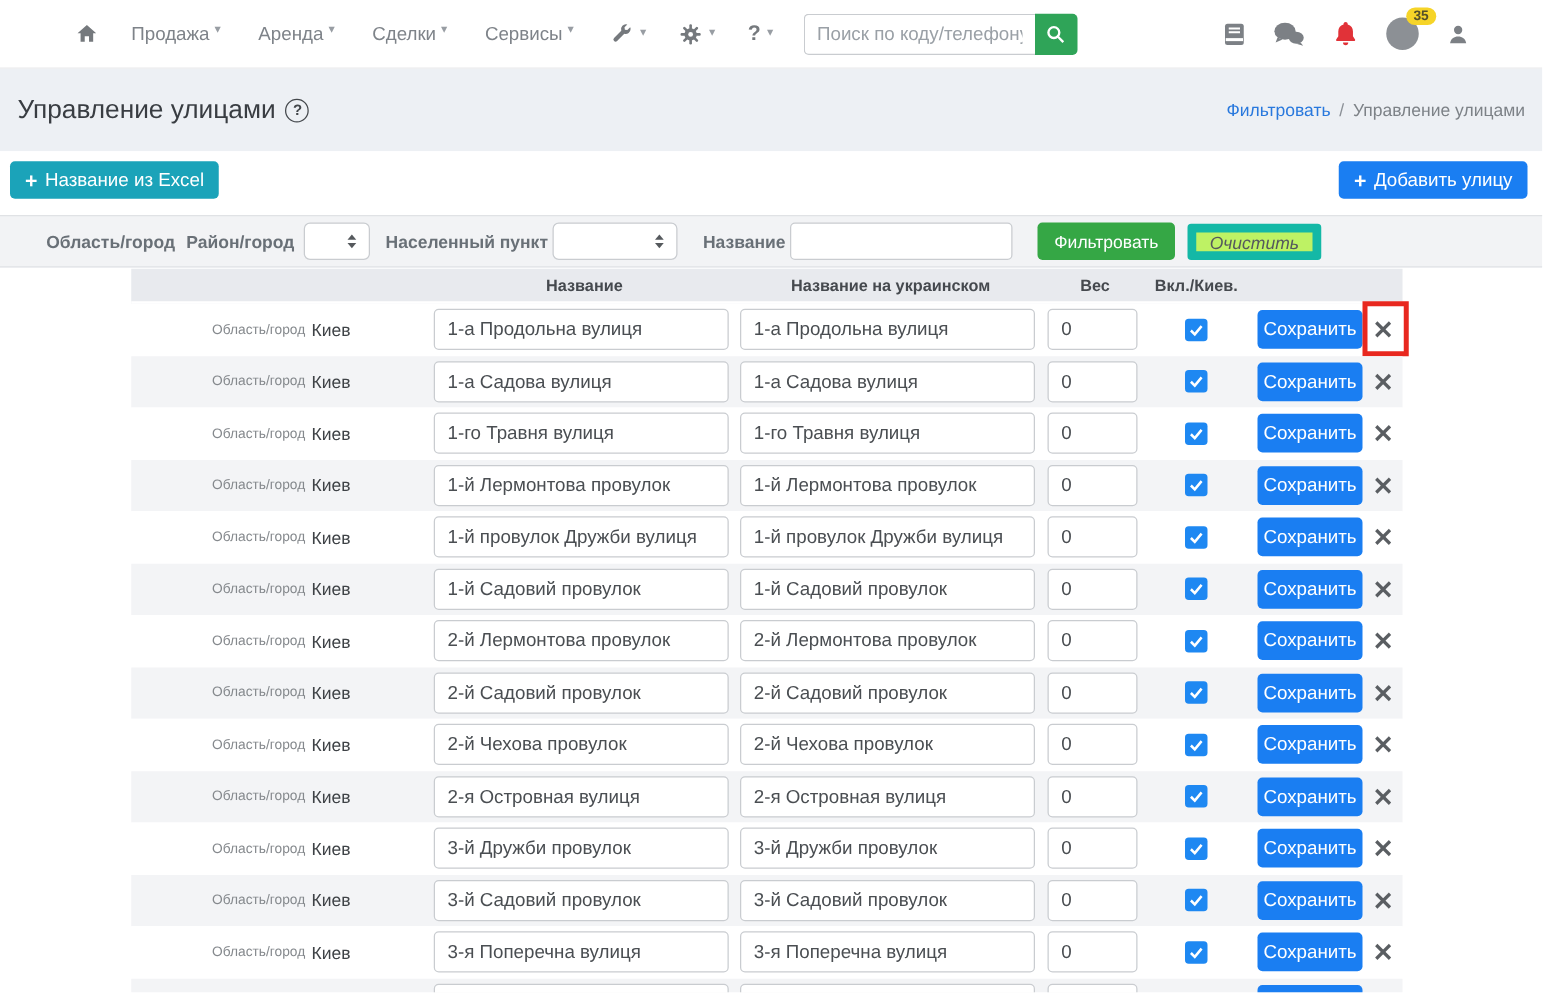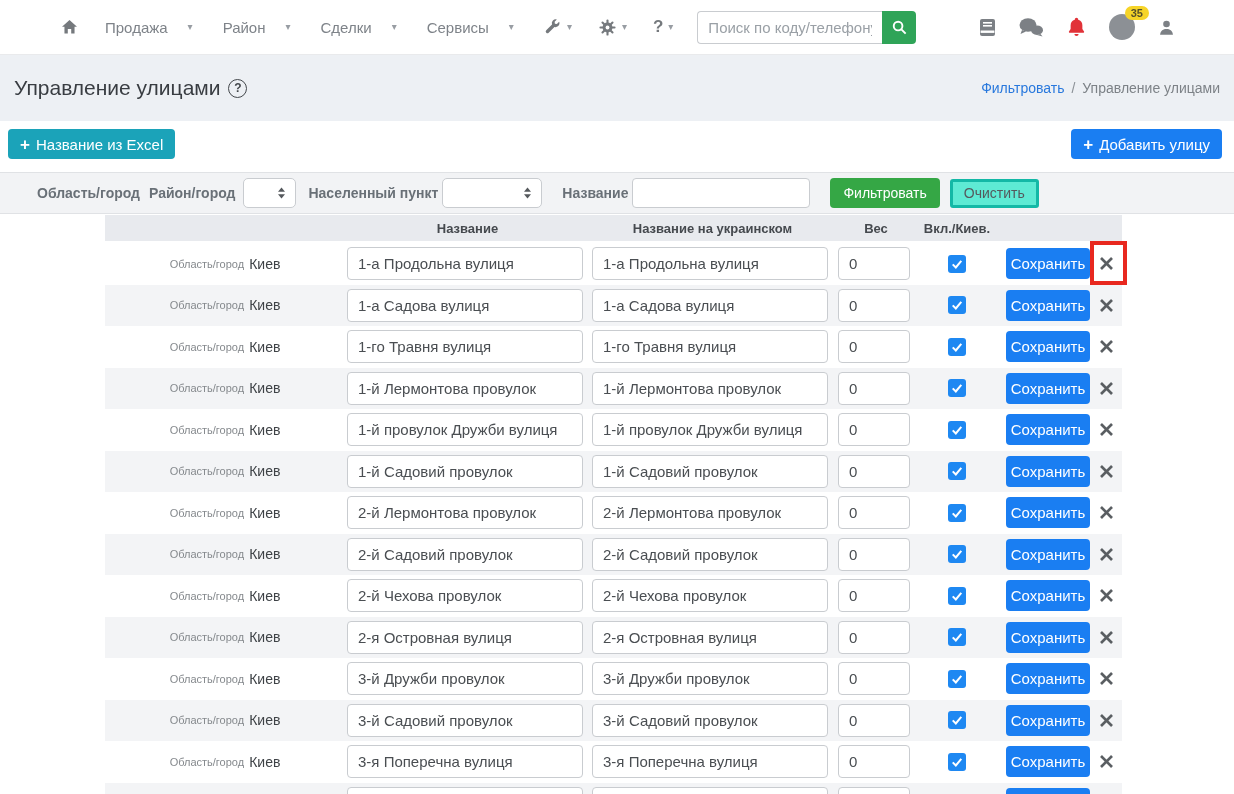--- a/index.html
+++ b/index.html
@@ -5,21 +5,21 @@
   * { box-sizing: border-box; margin: 0; padding: 0; }
   html,body { width:1234px; height:794px; overflow:hidden; background:#fff;
     font-family:"Liberation Sans", sans-serif; }
   .canvas { position:relative; width:1234px; height:794px; overflow:hidden; background:#fff; }
 
   
   .navbar { height:55px; background:#fff; border-bottom:1px solid #e9eaec;
     display:flex; align-items:center; padding:0 58px 0 60px; }
   .nav-home { display:flex; align-items:center; cursor:pointer; }
   .nav-menu { display:flex; gap:30px; margin-left:26px; }
-  .nav-item { display:flex; align-items:center; gap:20px; color:#7e8389; font-size:15px; cursor:pointer; white-space:nowrap; }
+  .nav-item { display:flex; align-items:flex-start; gap:4px; color:#7e8389; font-size:15px; cursor:pointer; white-space:nowrap; }
   .caret { color:#989da3; font-size:10px; line-height:1; }
   .nav-icon-menu { display:flex; gap:26px; margin-left:30px; align-items:center; }
   .nav-icon-item { display:flex; align-items:center; gap:5px; cursor:pointer; }
   .q-glyph { font-size:17px; font-weight:bold; color:#75797d; }
   .nav-search { display:flex; margin-left:24px; }
   .nav-search input { width:185px; height:33px; border:1px solid #c9ccd0; border-right:none;
     border-radius:4px 0 0 4px; padding:0 10px; font-size:15px; color:#555; outline:none;
     font-family:"Liberation Sans", sans-serif; }
   .nav-search input::placeholder { color:#9aa0a6; }
   .search-btn { width:34px; height:33px; border:none; border-radius:0 4px 4px 0;
@@ -56,22 +56,22 @@
     border-bottom:1px solid #e0e2e5; display:flex; align-items:center; padding-left:37px; }
   .f-label { font-size:14px; font-weight:bold; color:#697077; white-space:nowrap; }
   .select-box { background:#fff; border:1px solid #c9ccd0; border-radius:5px; height:30px;
     display:flex; align-items:center; padding:0 9px; cursor:pointer; }
   .select-box .sel-val { font-size:12px; color:#4a4e52; flex:1; }
   .updown { margin-left:4px; display:block; }
   .f-input { height:30px; border:1px solid #c9ccd0; border-radius:4px; background:#fff;
     padding:0 9px; font-size:14px; color:#555; outline:none; font-family:"Liberation Sans", sans-serif; }
   .btn-filter { height:30px; padding:0 13px; border:none; border-radius:4px; background:#35a745;
     color:#fff; font-size:14px; cursor:pointer; font-family:"Liberation Sans", sans-serif; }
-  .btn-clear { height:29px; padding:0 11px; border:3px solid #14b8a6; border-radius:3px;
-    background:#5eead4; color:#55595d; font-size:14px; cursor:pointer; font-family:"Liberation Sans", sans-serif; }
+  .btn-clear { height:29px; padding:0 11px; border:7px solid #14b8a6; border-radius:3px;
+    background:#bef264; color:#55595d; font-size:14px; cursor:pointer; font-family:"Liberation Sans", sans-serif;font-style:italic; }
 
   
   .table { margin-left:105px; margin-top:1px; width:1017px; }
   .thead { display:flex; height:28px; background:#e8eaee; border-bottom:2px solid #fff;
     align-items:center; font-size:13px; font-weight:bold; color:#45494e; }
   .trow { display:flex; height:41.5px; align-items:center; position:relative; }
   .trow:nth-child(odd) { background:#f3f4f6; }
   .trow:nth-child(even) { background:#fff; }
   .c { display:flex; align-items:center; height:100%; }
   .c1 { width:240px; justify-content:center; gap:5px; }
@@ -106,21 +106,21 @@
       <svg class="ico" width="19" height="18" viewBox="0 0 20 20" fill="#75797d">
           <path d="M10 2.2 18.3 9.6 H15.6 V17.2 H11.9 V12.3 H8.1 V17.2 H4.4 V9.6 H1.7 Z"></path>
         </svg>
     </div>
     <div class="nav-menu">
       <div class="nav-item">
           <span>Продажа</span>
           <span class="caret">▾</span>
         </div>
       <div class="nav-item">
-          <span>Район</span>
+          <span>Аренда</span>
           <span class="caret">▾</span>
         </div>
       <div class="nav-item">
           <span>Сделки</span>
           <span class="caret">▾</span>
         </div>
       <div class="nav-item">
           <span>Сервисы</span>
           <span class="caret">▾</span>
         </div>

